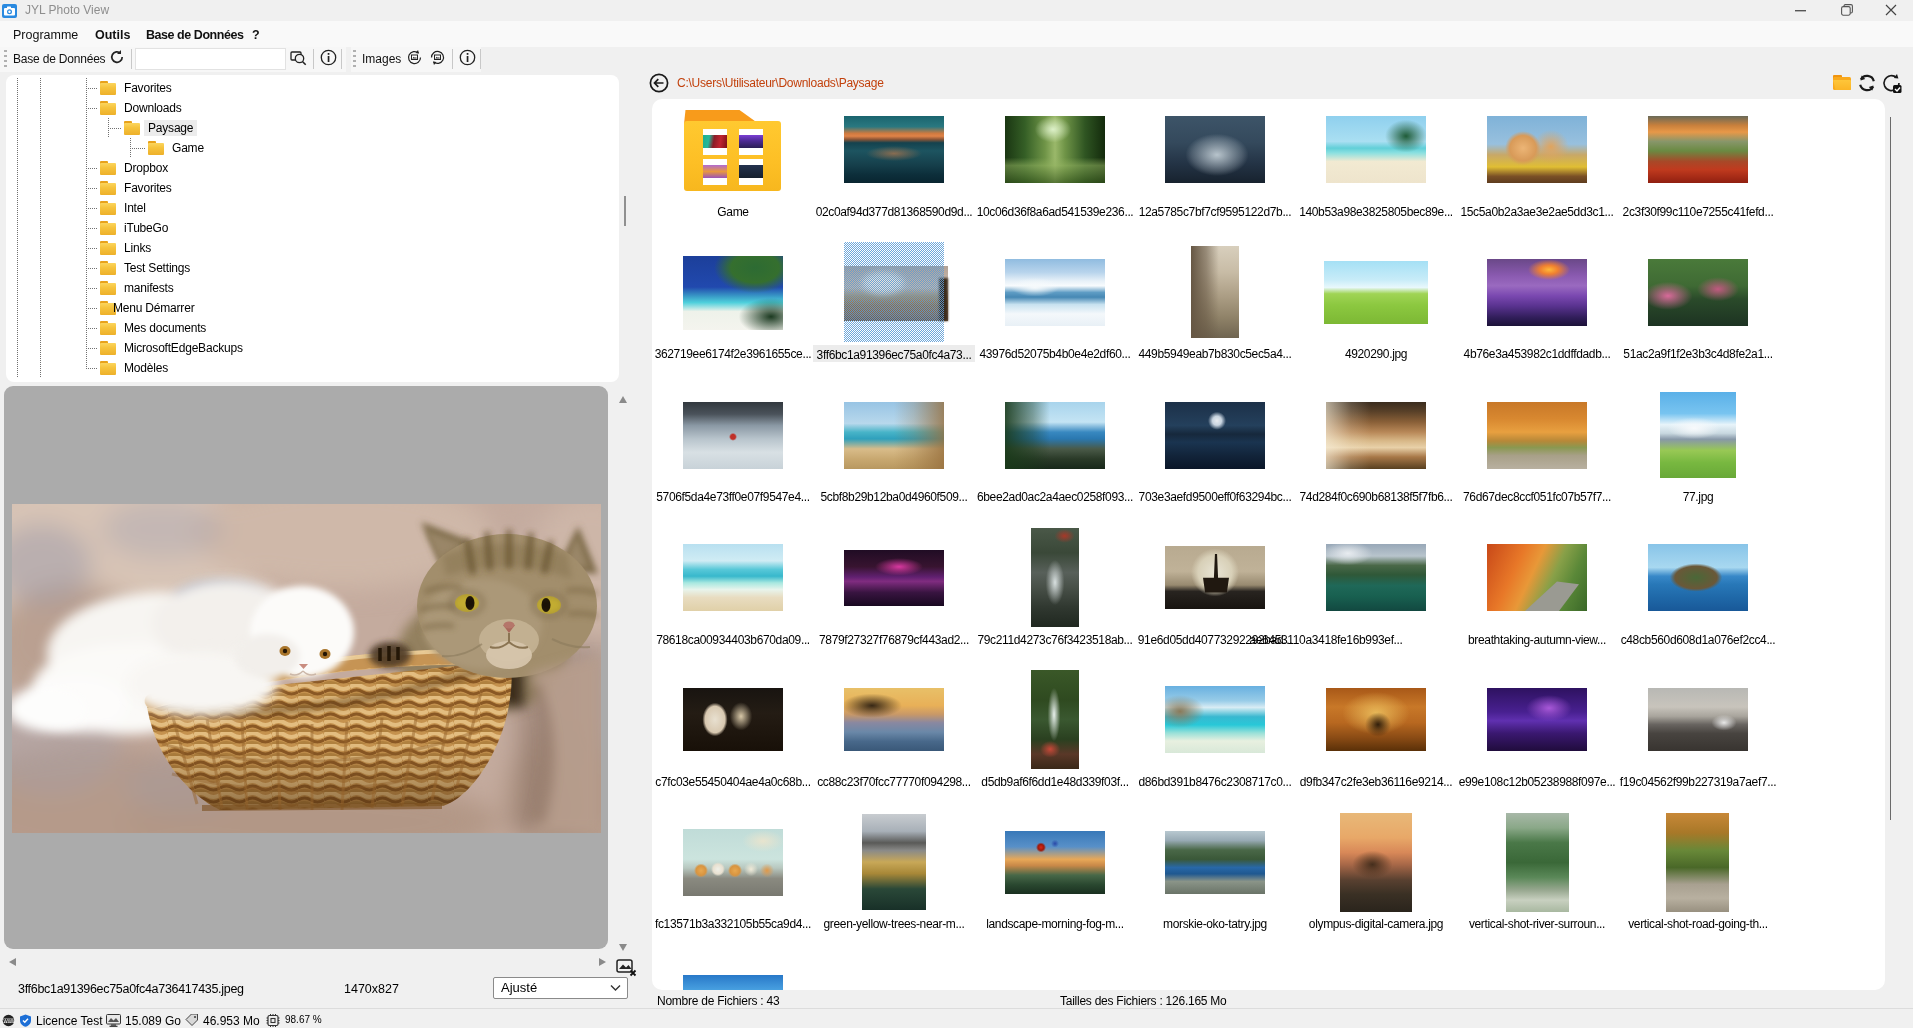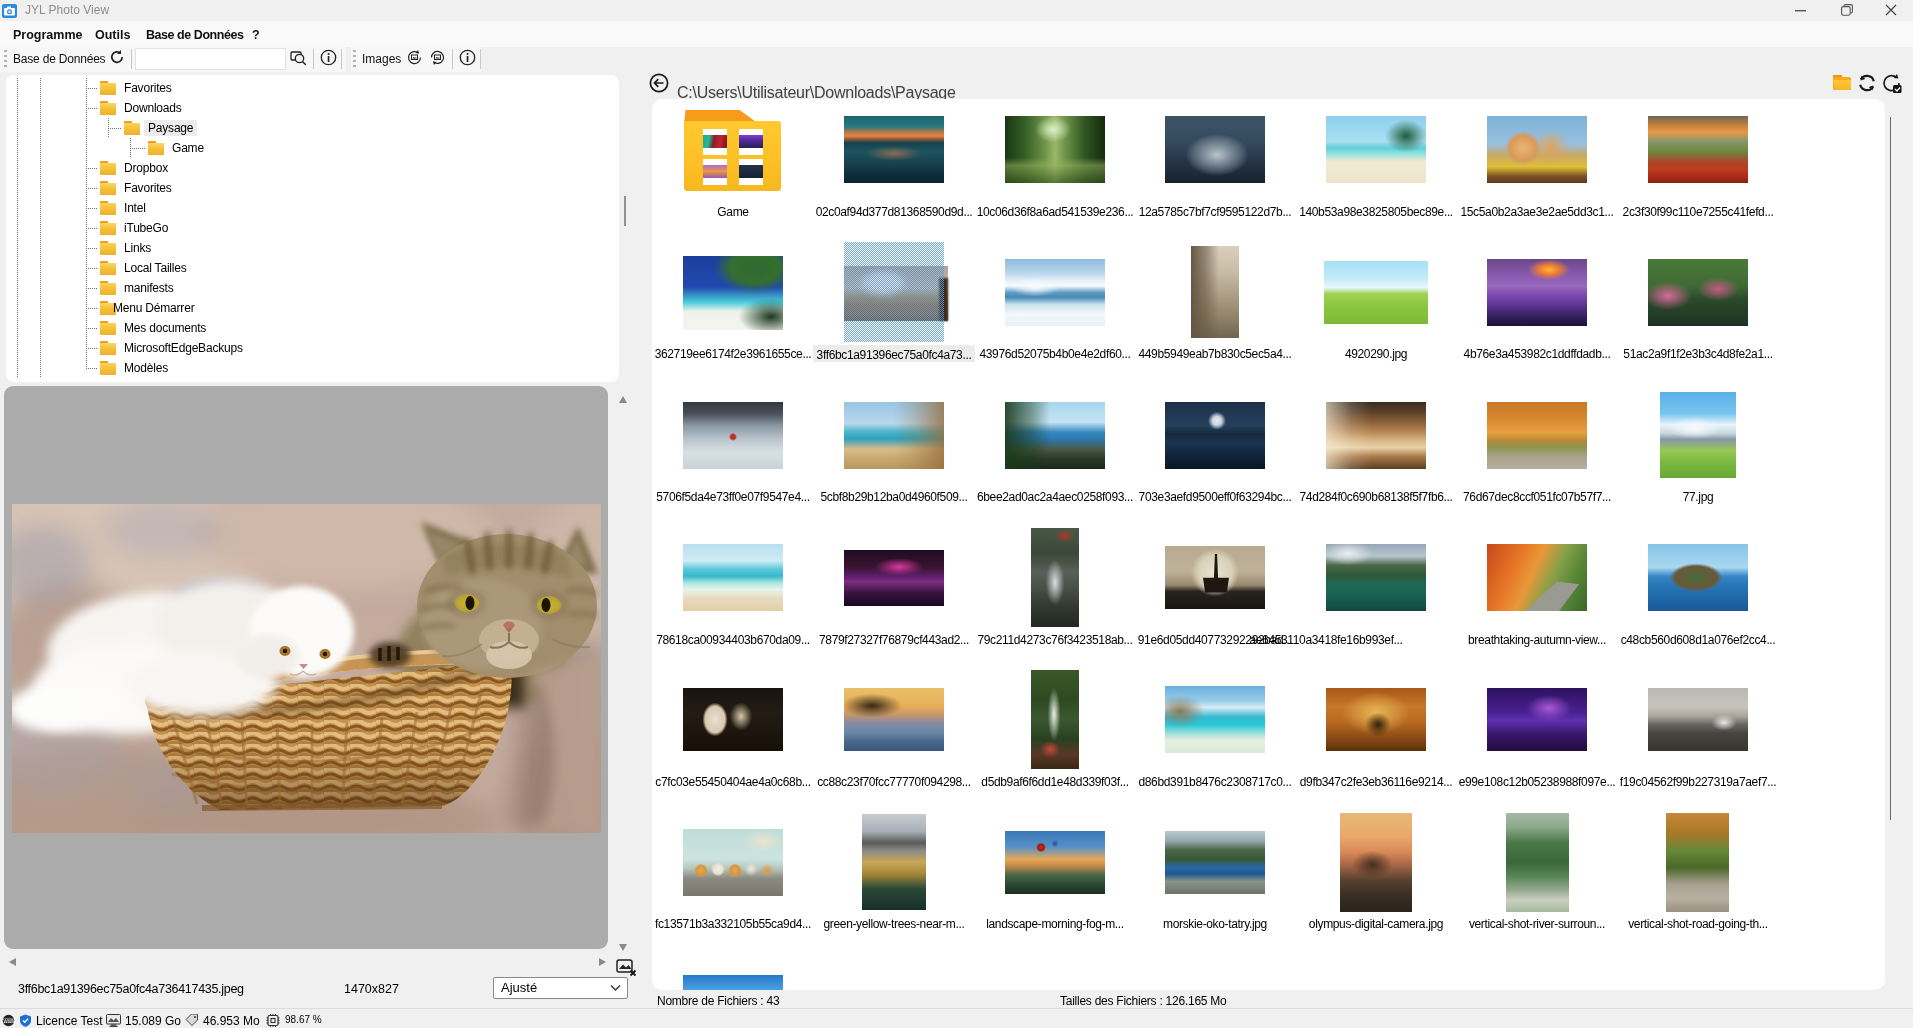--- a/index.html
+++ b/index.html
@@ -33,21 +33,21 @@
   </svg>
 <svg class="abs" style="left:1841px;top:4px" width="12" height="12" viewBox="0 0 12 12">
     <rect x="0.6" y="2.6" width="8.6" height="8.6" rx="1.6" fill="none" stroke="#555" stroke-width="1.1"></rect>
     <path d="M3 2.6V2a1.4 1.4 0 0 1 1.4-1.4H10A1.4 1.4 0 0 1 11.4 2v5.6A1.4 1.4 0 0 1 10 9h-0.8" fill="none" stroke="#555" stroke-width="1.1"></path>
   </svg>
 <svg class="abs" style="left:1885px;top:4px" width="12" height="12" viewBox="0 0 12 12">
     <path d="M1 1l10 10M11 1L1 11" stroke="#444" stroke-width="1.2"></path>
   </svg>
 
 <div class="abs" style="left:0;top:21px;width:1913px;height:26px;background:#f9f9f9"></div>
-<div class="abs" style="left:13px;top:28px;font-size:12.5px;color:#111;font-weight:700">Programme</div>
+<div class="abs" style="left:13px;top:28px;font-size:12.5px;color:#111;font-weight:400">Programme</div>
 <div class="abs" style="left:95px;top:28px;font-size:12.5px;color:#111;font-weight:700">Outils</div>
 <div class="abs" style="left:146px;top:28px;font-size:12.5px;letter-spacing:-0.45px;color:#111;font-weight:700">Base de Données</div>
 <div class="abs" style="left:252px;top:28px;font-size:12.5px;color:#111;font-weight:700">?</div>
 
 <div class="abs" style="left:0;top:47px;width:1913px;height:26px;background:#f0f0f0"></div>
 <div class="abs" style="left:0;top:47px;width:346px;height:25px;background:#f7f7f7"></div>
 <div class="abs" style="left:351px;top:47px;width:130px;height:25px;background:#f7f7f7"></div>
 <div class="grip" style="left:4px"></div>
 <div class="abs" style="left:13px;top:52px;font-size:12px;letter-spacing:-0.2px;color:#111">Base de Données</div>
 <svg class="tico" style="left:109px" width="16" height="16" viewBox="0 0 16 16">
@@ -145,21 +145,21 @@
 <div class="fld" style="left:100px;top:241px">
     <b></b>
     <s></s>
   </div>
 <div class="ti" style="left:124px;top:240px"><span>Links</span></div>
 <div class="dh" style="left:86px;top:268px;width:12px"></div>
 <div class="fld" style="left:100px;top:261px">
     <b></b>
     <s></s>
   </div>
-<div class="ti" style="left:124px;top:260px"><span>Local Tailles</span></div>
+<div class="ti" style="left:124px;top:260px"><span>Test Settings</span></div>
 <div class="dh" style="left:86px;top:288px;width:12px"></div>
 <div class="fld" style="left:100px;top:281px">
     <b></b>
     <s></s>
   </div>
 <div class="ti" style="left:124px;top:280px"><span>manifests</span></div>
 <div class="dh" style="left:86px;top:308px;width:12px"></div>
 <div class="fld" style="left:100px;top:301px">
     <b></b>
     <s></s>
@@ -340,21 +340,21 @@
 <div class="abs" style="left:493px;top:977px;width:135px;height:22px;background:#fff;border:1px solid #8a8a8a;border-radius:2px"></div>
 <div class="abs" style="left:501px;top:980px;font-size:13px;color:#000">Ajusté</div>
 <svg class="abs" style="left:610px;top:984px" width="11" height="8">
     <path d="M1 1.5l4.5 4.5L10 1.5" fill="none" stroke="#333" stroke-width="1.4"></path>
   </svg>
 
 <svg class="abs" style="left:649px;top:73px" width="20" height="20" viewBox="0 0 20 20">
     <circle cx="10" cy="10" r="8.6" fill="none" stroke="#1a1a1a" stroke-width="1.7"></circle>
     <path d="M14.5 10h-8.3M9.3 6.2L5.5 10l3.8 3.8" fill="none" stroke="#1a1a1a" stroke-width="1.7"></path>
   </svg>
-<div class="abs" style="left:677px;top:84px;font-size:16px;letter-spacing:-0.25px;color:#404040">C:\Users\Utilisateur\Downloads\Paysage</div>
+<div class="abs" style="left:677px;top:76px;font-size:12px;letter-spacing:-0.25px;color:#c2410c">C:\Users\Utilisateur\Downloads\Paysage</div>
 <div class="abs" style="left:1833px;top:75px;width:19px;height:16px">
 <div style="position:absolute;left:0;top:0;width:9px;height:5px;background:#f0940f;border-radius:1px"></div>
 <div style="position:absolute;left:0;top:2px;width:18px;height:13px;border-radius:1.5px;background:#f9a91c"></div>
 <div style="position:absolute;left:0;top:5px;width:18px;height:10px;border-radius:1px;background:linear-gradient(180deg,#fec63a 0%,#fbb526 100%);clip-path:polygon(14% 100%,0 0,100% 0,100% 100%)"></div>
 </div>
 <svg class="abs" style="left:1857px;top:73px" width="20" height="20" viewBox="0 0 20 20">
     <path d="M16.8 8.2a7 7 0 0 0-13-1.6" fill="none" stroke="#1a1a1a" stroke-width="2.2"></path>
     <path d="M3.2 11.8a7 7 0 0 0 13 1.6" fill="none" stroke="#1a1a1a" stroke-width="2.2"></path>
     <path d="M4.6 2.5l-1 5 4.6-1.6z" fill="#1a1a1a"></path>
     <path d="M15.4 17.5l1-5-4.6 1.6z" fill="#1a1a1a"></path>

